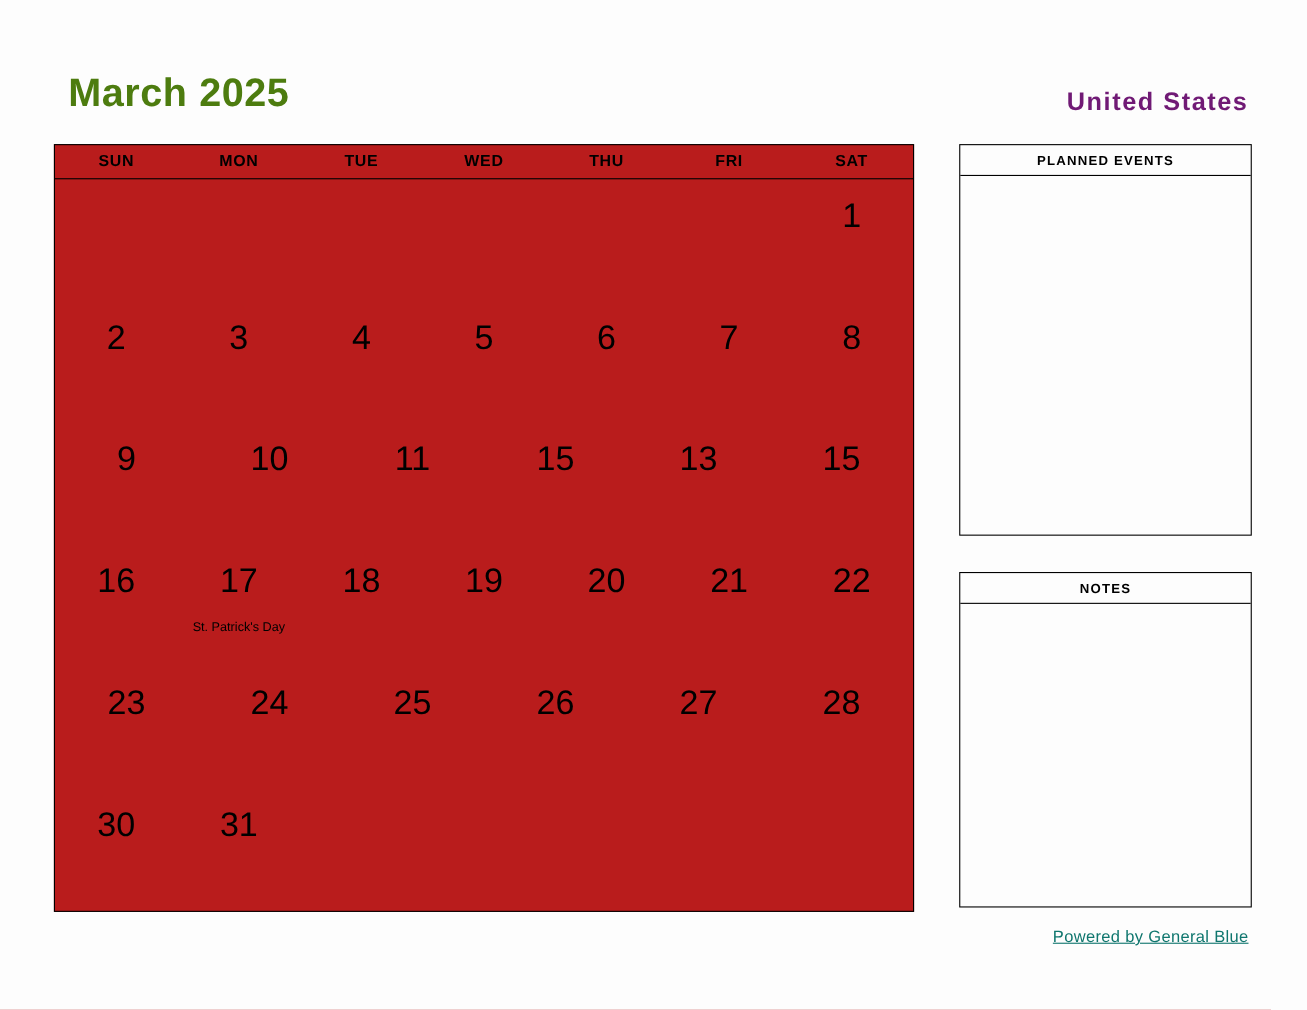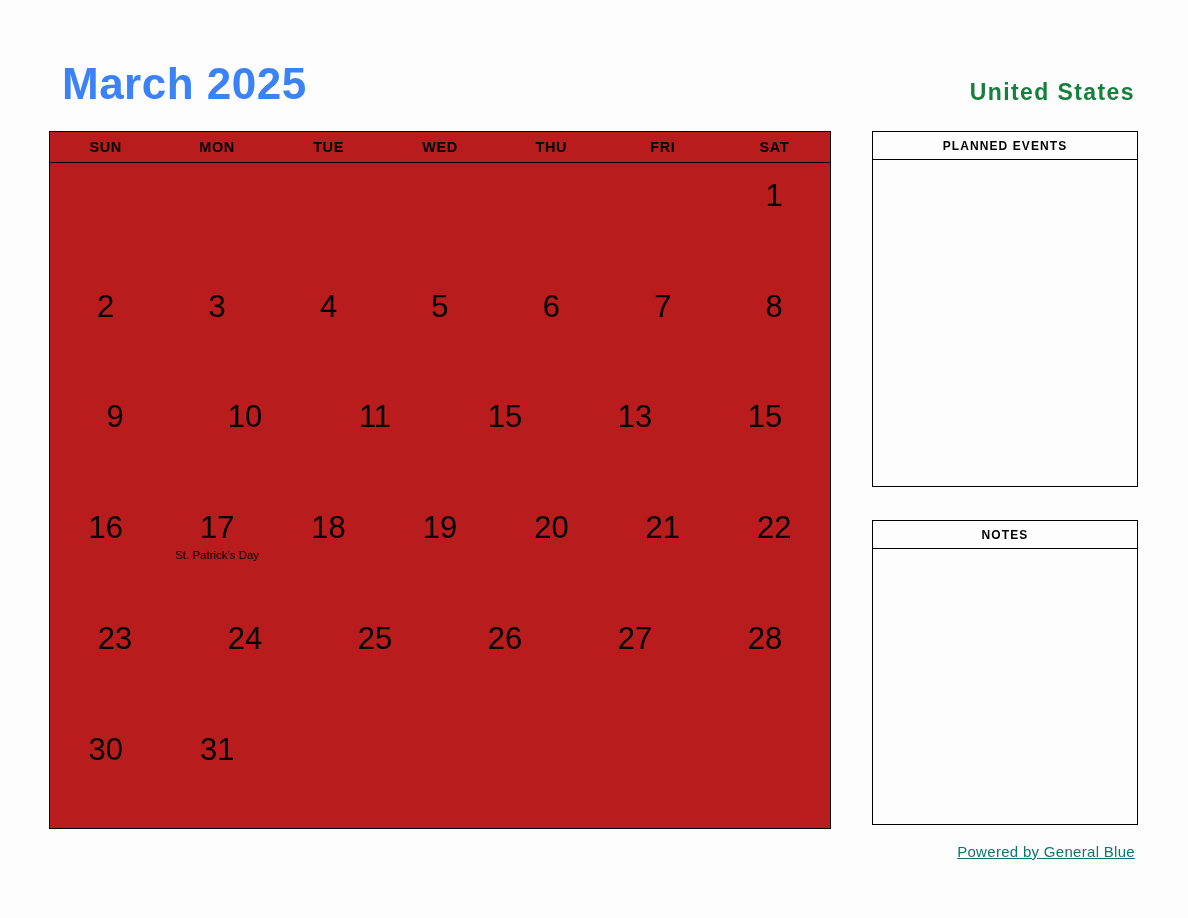--- a/index.html
+++ b/index.html
@@ -20,39 +20,39 @@
     position: relative;
     width: 1188px;
     height: 918px;
   }
 
   
   .month-title {
     position: absolute;
     left: 62px;
     top: 58px;
-    font-size: 44px;
+    font-size: 36px;
     font-weight: bold;
     letter-spacing: 0.5px;
     line-height: 52px;
     white-space: nowrap;
-    color: #3b82f6;
+    color: #4d7c0f;
   }
 
   .country-title {
     position: absolute;
     right: 53px;
     top: 78px;
     font-size: 23px;
     font-weight: bold;
     letter-spacing: 1.4px;
     line-height: 28px;
     text-align: right;
     white-space: nowrap;
-    color: #15803d;
+    color: #701a75;
   }
 
   
   .calendar {
     position: absolute;
     left: 49px;
     top: 131px;
     width: 782px;
     height: 698px;
     border: 1.6px solid #000;
@@ -103,21 +103,21 @@
     color: #000;
   }
   .day-number:empty {
     display: none;
   }
   .day-event {
     font-size: 11.5px;
     line-height: 14px;
     text-align: left;
     color: #000;
-    margin-top: 3px;
+    margin-top: 19px;
     max-width: 86px;
     word-wrap: break-word;
   }
   .day-event:empty {
     display: none;
   }
 
   
   .side-panel {
     position: absolute;

